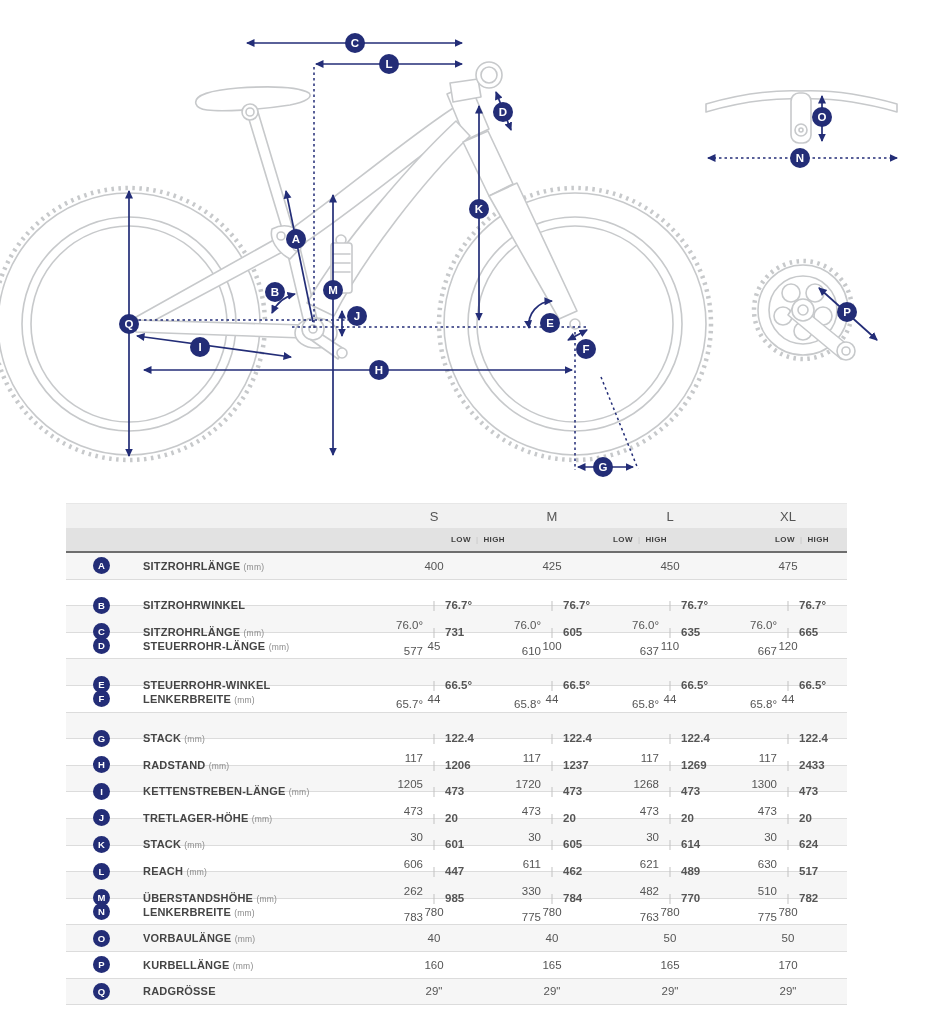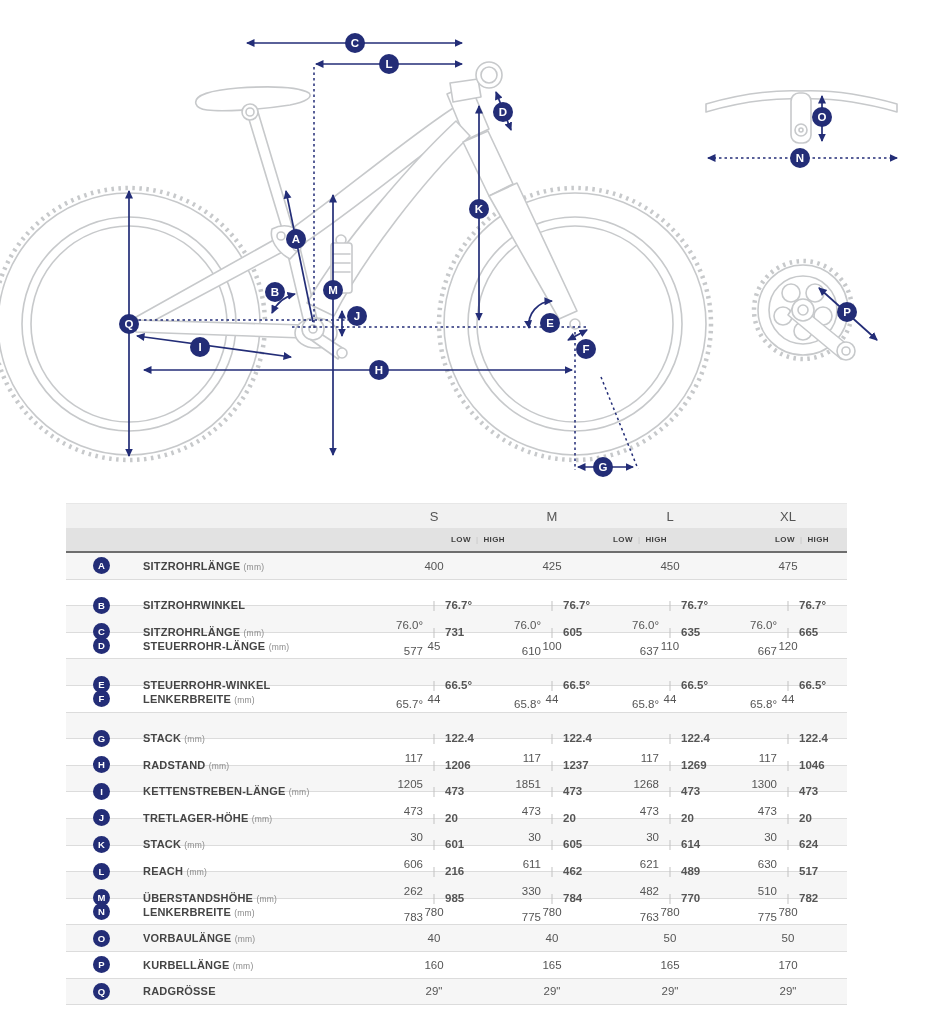--- a/index.html
+++ b/index.html
@@ -431,33 +431,33 @@
           <div class="label-cell">
             <span class="tbadge">H</span>
             <span class="rlabel"><span>RADSTAND</span> <span class="unit">(mm)</span></span>
           </div>
           <div class="vcell pair">
             <span class="lo">1205</span>
             <span class="vsep">|</span>
             <span class="hi">1206</span>
           </div>
           <div class="vcell pair">
-            <span class="lo">1851</span>
+            <span class="lo">1720</span>
             <span class="vsep">|</span>
             <span class="hi">1237</span>
           </div>
           <div class="vcell pair">
             <span class="lo">1268</span>
             <span class="vsep">|</span>
             <span class="hi">1269</span>
           </div>
           <div class="vcell pair">
             <span class="lo">1300</span>
             <span class="vsep">|</span>
-            <span class="hi">1046</span>
+            <span class="hi">2433</span>
           </div>
         </div>
         <div class="trow odd">
           <div class="label-cell">
             <span class="tbadge">I</span>
             <span class="rlabel"><span>KETTENSTREBEN-LÄNGE</span> <span class="unit">(mm)</span></span>
           </div>
           <div class="vcell pair">
             <span class="lo">473</span>
             <span class="vsep">|</span>
@@ -532,21 +532,21 @@
           </div>
         </div>
         <div class="trow">
           <div class="label-cell">
             <span class="tbadge">L</span>
             <span class="rlabel"><span>REACH</span> <span class="unit">(mm)</span></span>
           </div>
           <div class="vcell pair">
             <span class="lo">262</span>
             <span class="vsep">|</span>
-            <span class="hi">216</span>
+            <span class="hi">447</span>
           </div>
           <div class="vcell pair">
             <span class="lo">330</span>
             <span class="vsep">|</span>
             <span class="hi">462</span>
           </div>
           <div class="vcell pair">
             <span class="lo">482</span>
             <span class="vsep">|</span>
             <span class="hi">489</span>

